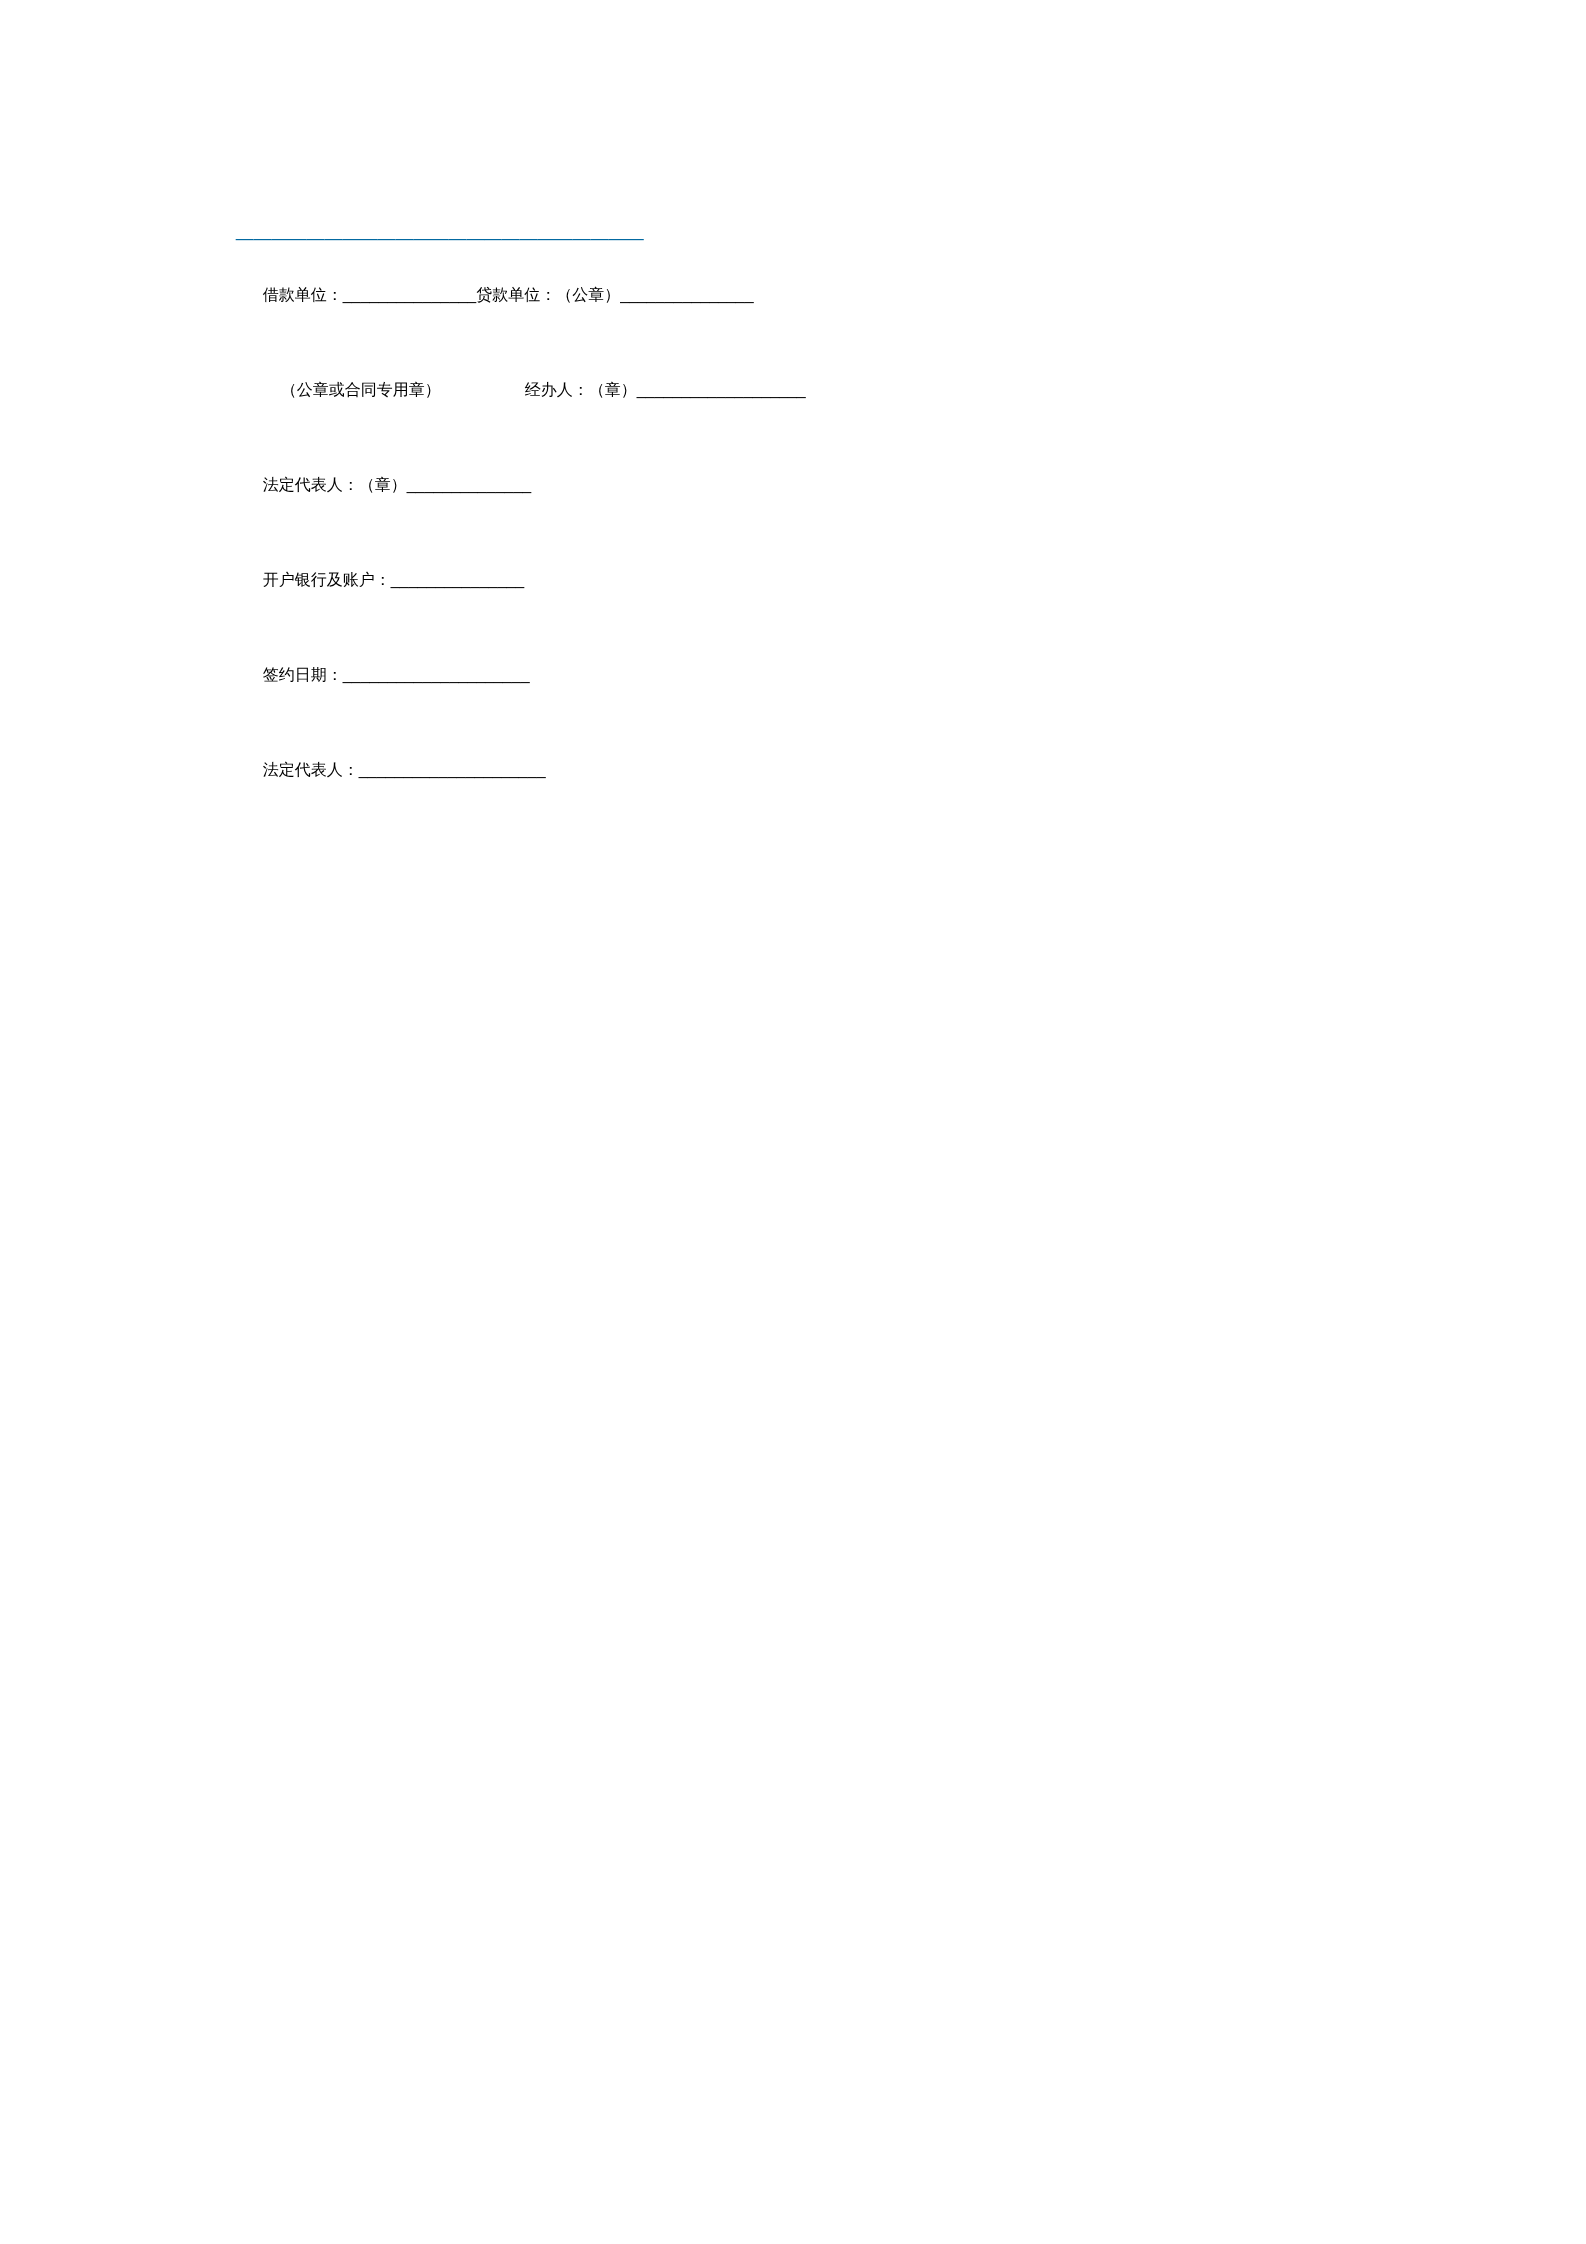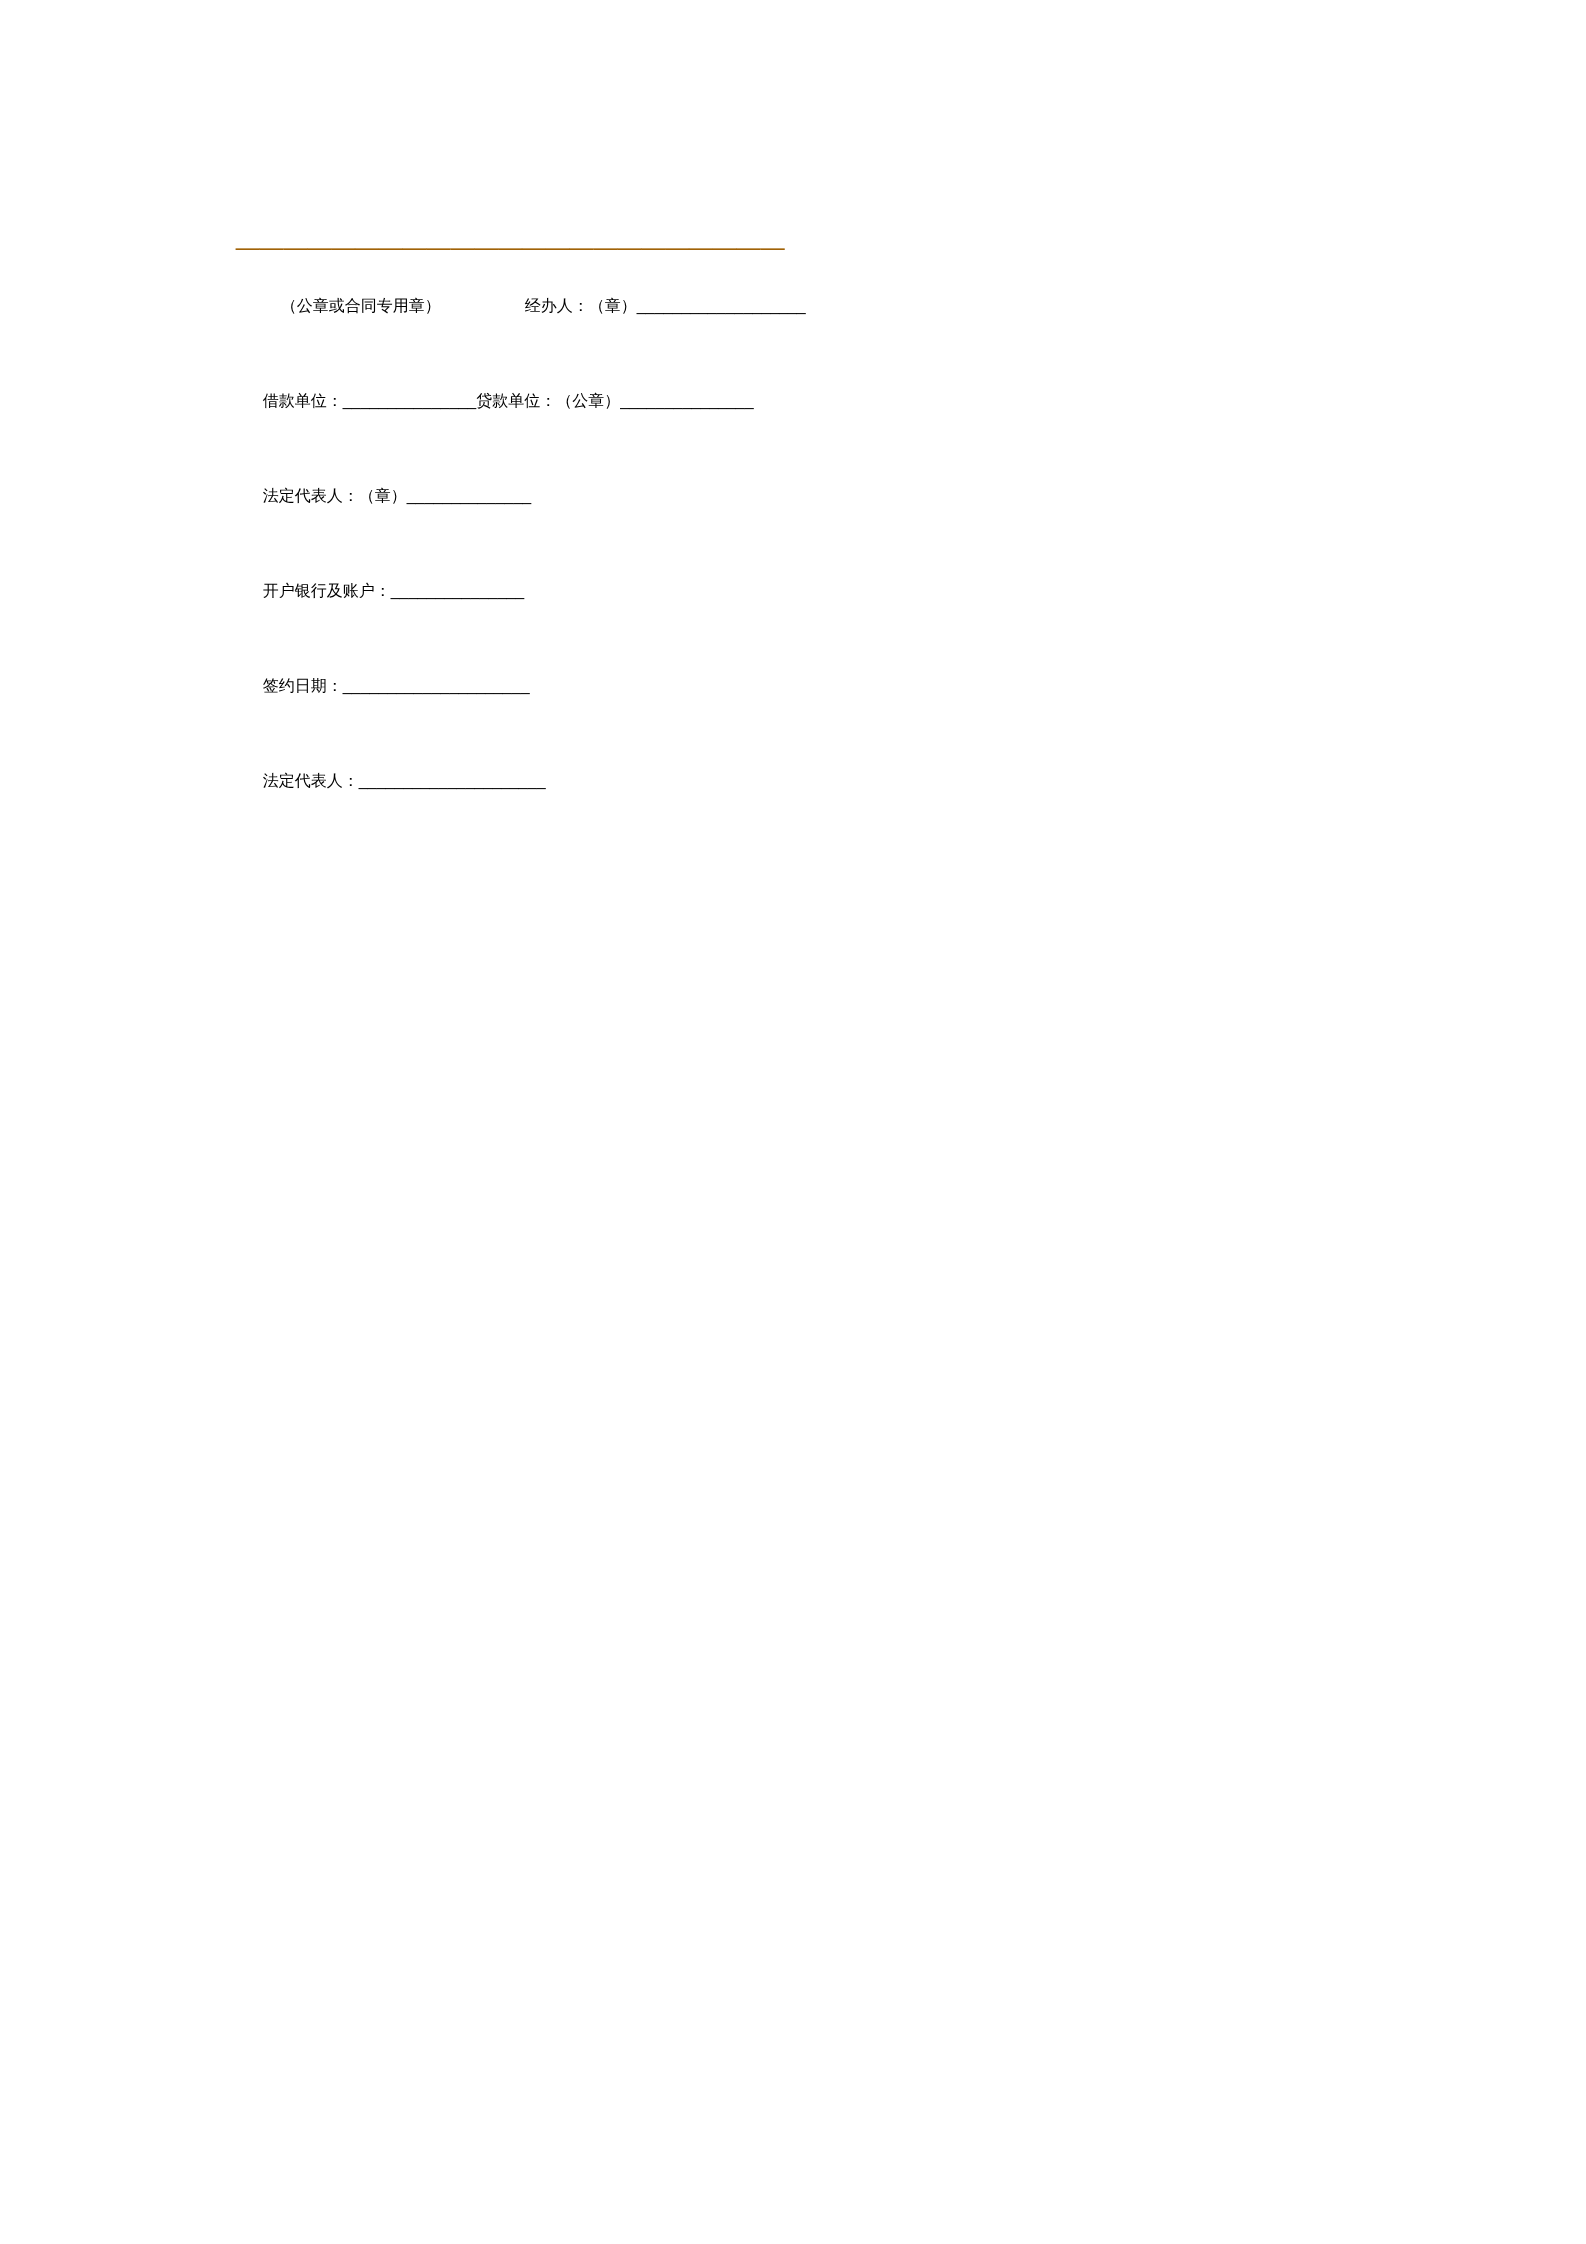--- a/index.html
+++ b/index.html
@@ -16,26 +16,26 @@
     color: #000000;
     overflow: hidden;
   }
   .content {
     position: absolute;
     left: 236px;
     top: 210px;
     width: 1180px;
   }
   .line {
-    font-size: 42px;
+    font-size: 31px;
     font-weight: 700;
     line-height: 1.0;
     letter-spacing: 0.5px;
     white-space: pre;
-    color: #a16207;
+    color: #0369a1;
   }
   .rule-line {
     margin-bottom: 26px;
   }
   .row {
     display: block;
     margin-bottom: 38px;
     white-space: pre;
   }
   .seg-left {
@@ -50,25 +50,25 @@
 </style>
 </head>
 <body>
 
 <div class="page">
   <div class="content">
 
     <div class="line rule-line">_______________________</div>
 
     <div class="row">
-      <span class="seg-left indent" style="padding-left:18px;">（公章或合同专用章）</span><span class="seg-right" style="padding-left:84px;">经办人：（章）___________________</span>
+      <span class="seg-left">借款单位：_______________</span><span class="seg-right">贷款单位：（公章）_______________</span>
     </div>
 
     <div class="row">
-      <span class="seg-left">借款单位：_______________</span><span class="seg-right">贷款单位：（公章）_______________</span>
+      <span class="seg-left indent" style="padding-left:18px;">（公章或合同专用章）</span><span class="seg-right" style="padding-left:84px;">经办人：（章）___________________</span>
     </div>
 
     <div class="row">
       <span class="seg-left">法定代表人：（章）______________</span>
     </div>
 
 
 
     <div class="row">
       <span class="seg-left">开户银行及账户：_______________</span>

